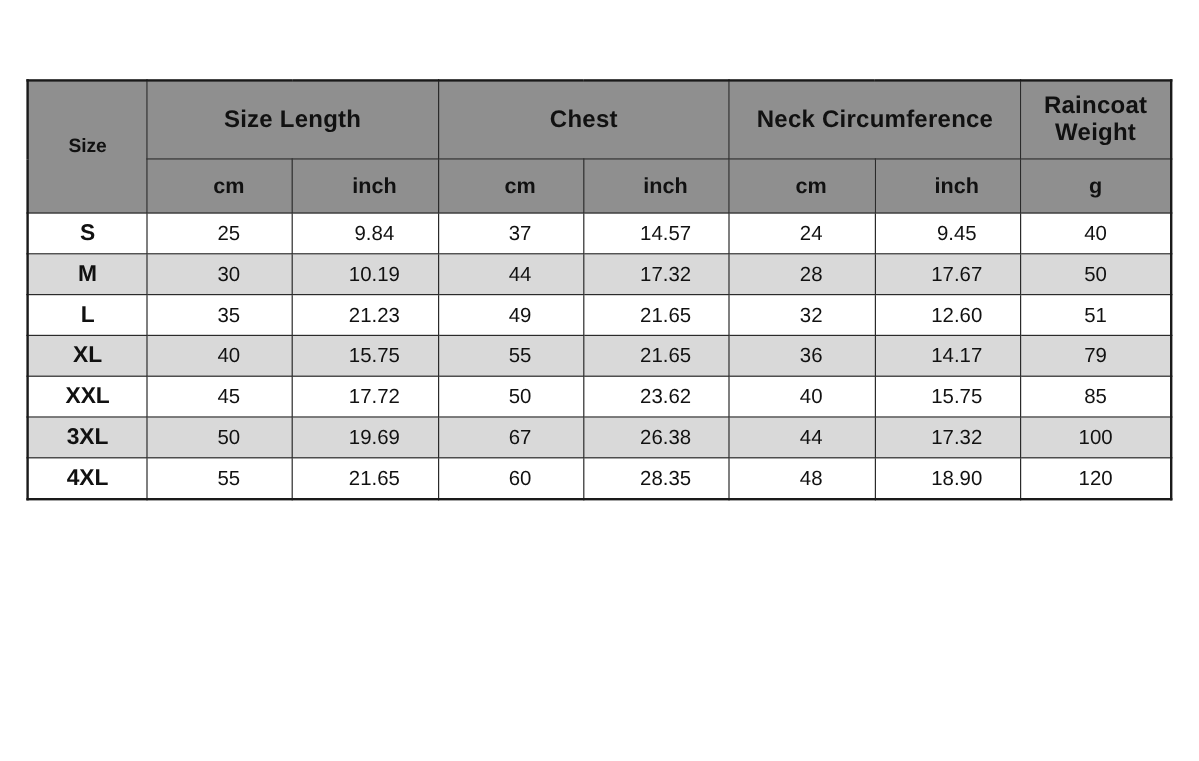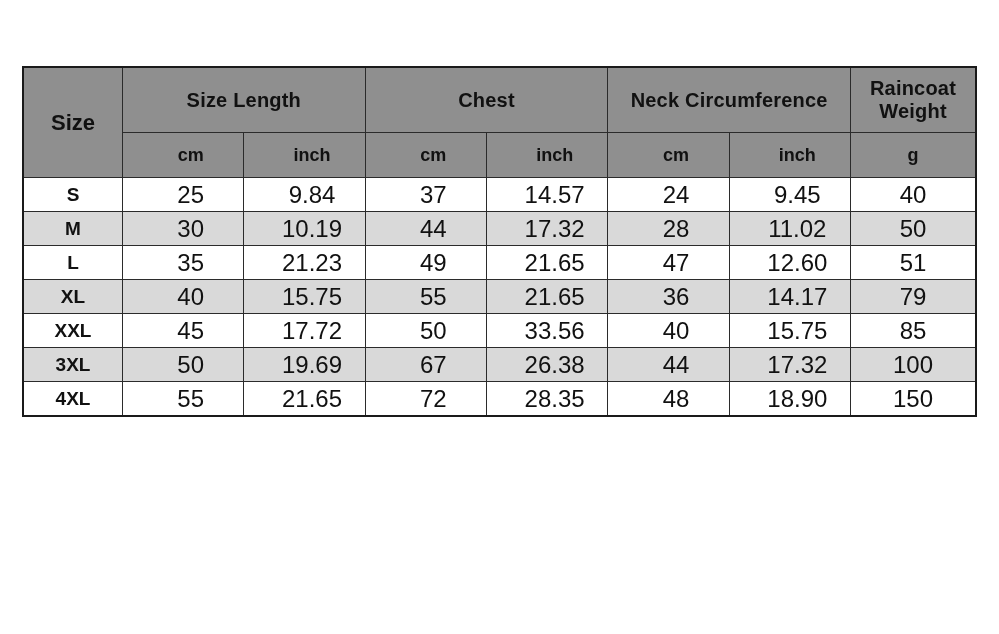--- a/index.html
+++ b/index.html
@@ -39,37 +39,37 @@
     font-family: "Liberation Sans", sans-serif;
     color: #111111;
   }
   
   thead th {
     background: #8f8f8f;
     font-weight: bold;
     color: #0d0d0d;
   }
   th.size-head {
-    font-size: 22px;
+    font-size: 16px;
     width: 96px;
   }
   th.group-head {
     font-size: 20px;
     letter-spacing: 0.2px;
     line-height: 1.15;
     height: 62px;
   }
   th.unit-head {
     font-size: 18px;
     height: 42px;
   }
   
   tbody td {
     height: 31px;
-    font-size: 24px;
+    font-size: 17px;
   }
   tbody tr.odd td {
     background: #ffffff;
   }
   tbody tr.even td {
     background: #d9d9d9;
   }
   td.size-cell {
     font-weight: bold;
     font-size: 19px;
@@ -113,69 +113,69 @@
           <td class="col-num">9.45</td>
           <td class="col-w">40</td>
         </tr>
         <tr class="even">
           <td class="size-cell col-size">M</td>
           <td class="col-num">30</td>
           <td class="col-num">10.19</td>
           <td class="col-num">44</td>
           <td class="col-num">17.32</td>
           <td class="col-num">28</td>
-          <td class="col-num">11.02</td>
+          <td class="col-num">17.67</td>
           <td class="col-w">50</td>
         </tr>
         <tr class="odd">
           <td class="size-cell col-size">L</td>
           <td class="col-num">35</td>
           <td class="col-num">21.23</td>
           <td class="col-num">49</td>
           <td class="col-num">21.65</td>
-          <td class="col-num">47</td>
+          <td class="col-num">32</td>
           <td class="col-num">12.60</td>
           <td class="col-w">51</td>
         </tr>
         <tr class="even">
           <td class="size-cell col-size">XL</td>
           <td class="col-num">40</td>
           <td class="col-num">15.75</td>
           <td class="col-num">55</td>
           <td class="col-num">21.65</td>
           <td class="col-num">36</td>
           <td class="col-num">14.17</td>
           <td class="col-w">79</td>
         </tr>
         <tr class="odd">
           <td class="size-cell col-size">XXL</td>
           <td class="col-num">45</td>
           <td class="col-num">17.72</td>
           <td class="col-num">50</td>
-          <td class="col-num">33.56</td>
+          <td class="col-num">23.62</td>
           <td class="col-num">40</td>
           <td class="col-num">15.75</td>
           <td class="col-w">85</td>
         </tr>
         <tr class="even">
           <td class="size-cell col-size">3XL</td>
           <td class="col-num">50</td>
           <td class="col-num">19.69</td>
           <td class="col-num">67</td>
           <td class="col-num">26.38</td>
           <td class="col-num">44</td>
           <td class="col-num">17.32</td>
           <td class="col-w">100</td>
         </tr>
         <tr class="odd">
           <td class="size-cell col-size">4XL</td>
           <td class="col-num">55</td>
           <td class="col-num">21.65</td>
-          <td class="col-num">72</td>
+          <td class="col-num">60</td>
           <td class="col-num">28.35</td>
           <td class="col-num">48</td>
           <td class="col-num">18.90</td>
-          <td class="col-w">150</td>
+          <td class="col-w">120</td>
         </tr>
       </tbody>
     </table>
   </div>
 </div>
 
 </body></html>

